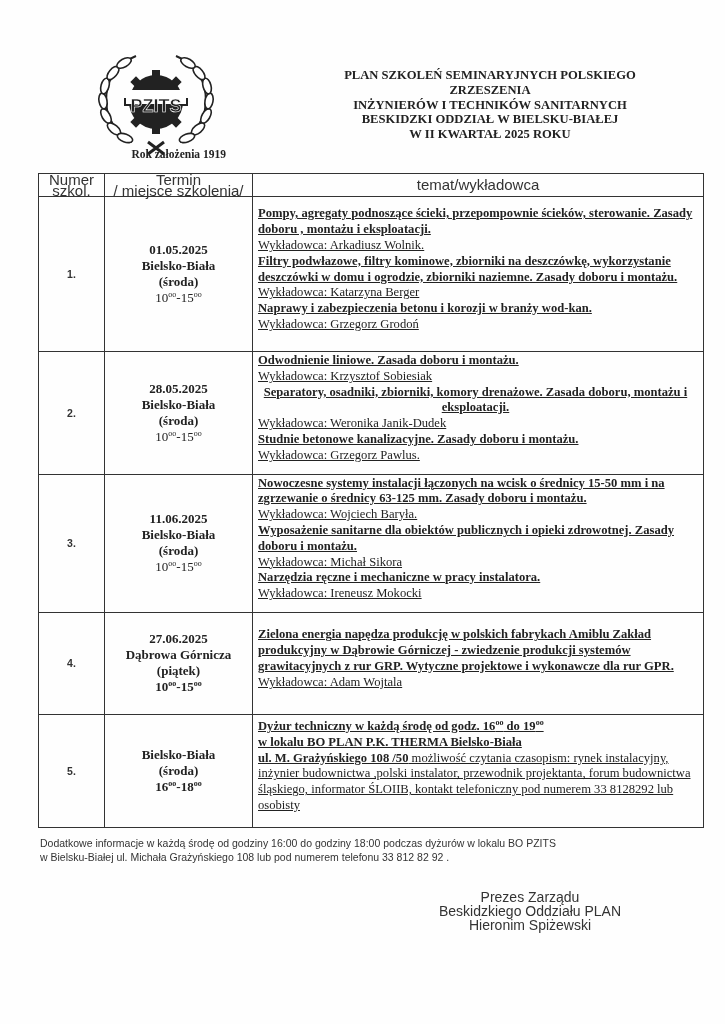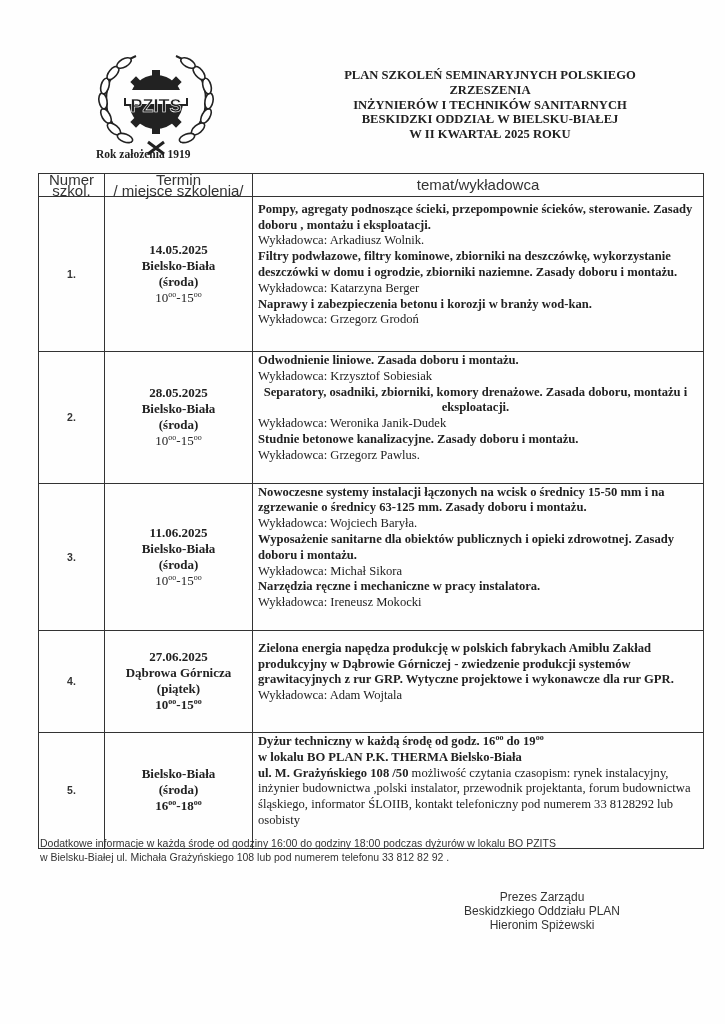--- a/index.html
+++ b/index.html
@@ -1,47 +1,47 @@
 <!DOCTYPE html>
 <html><head>
 <meta charset="utf-8">
 <style>
   * { box-sizing: border-box; margin: 0; padding: 0; }
   html, body { width: 725px; height: 1024px; background: #fefefe; overflow: hidden; }
   body { position: relative; font-family: "Liberation Serif", serif; color: #1a1a1a; }
 
   .logo { position: absolute; left: 92px; top: 46px; width: 128px; height: 112px; }
   .logo svg { display: block; }
-  .founded { position: absolute; left: 96px; top: 148px; width: 130px; text-align: left;
+  .founded { position: absolute; left: 96px; top: 148px; width: 130px; text-align: right;
              font-family: "Liberation Serif", serif; font-weight: bold; font-size: 11.5px; color: #222; }
 
   .title { position: absolute; left: 300px; top: 68px; width: 380px; text-align: center;
            font-family: "Liberation Serif", serif; font-weight: bold; font-size: 12.6px;
            line-height: 14.8px; color: #222; }
   .title div { white-space: nowrap; }
 
   table.plan { position: absolute; left: 38px; top: 173px; width: 666px; border-collapse: collapse; }
   table.plan td, table.plan th { border: 1.4px solid #333; vertical-align: middle; }
   th { font-family: "Liberation Sans", sans-serif; font-weight: normal; font-size: 15px; color: #333;
        line-height: 11px; height: 22px; text-align: center; }
   th.c3 { vertical-align: bottom; padding-bottom: 2px; }
   td.num { width: 66px; text-align: center; font-family: "Liberation Sans", sans-serif; font-size: 10.5px; font-weight: bold; color: #333; }
   td.term { width: 148px; text-align: center; font-family: "Liberation Serif", serif; font-size: 13px; line-height: 16px; color: #222; }
   td.term .b { font-weight: bold; }
   td.term sup { font-size: 8px; vertical-align: 5px; line-height: 0; }
-  td.topic { padding: 1px 0 19px 5px; font-size: 12.6px; line-height: 15.8px; color: #222; vertical-align: top; }
+  td.topic { padding: 1px 0 10px 5px; font-size: 12.6px; line-height: 15.8px; color: #222; vertical-align: top; text-decoration: underline; }
   td.topic .b { font-weight: bold; }
   td.topic .n { font-weight: normal; }
   td.topic sup { font-size: 8px; vertical-align: 5px; line-height: 0; }
   .out { margin-left: -10px; text-align: center; }
 
   .footer { position: absolute; left: 40px; top: 836px; width: 660px; 
             font-family: "Liberation Sans", sans-serif; font-size: 10.5px; line-height: 14px; color: #333; }
-  .sign { position: absolute; left: 444px; top: 890px; width: 196px; text-align: center;
-          font-family: "Liberation Sans", sans-serif; font-size: 12px; line-height: 14.2px; color: #333; }
+  .sign { position: absolute; left: 432px; top: 890px; width: 196px; text-align: center;
+          font-family: "Liberation Sans", sans-serif; font-size: 14px; line-height: 14.2px; color: #333; }
 </style>
 </head>
 <body>
 
 <div class="logo">
   <svg width="128" height="112" viewBox="0 0 128 112">
     <g fill="none" stroke="#222" stroke-width="2">
 
       <path d="M40 96 C18 84, 10 62, 16 40 C20 26, 30 16, 44 10"></path>
       <path d="M88 96 C110 84, 118 62, 112 40 C108 26, 98 16, 84 10"></path>
@@ -94,21 +94,21 @@
   <tbody>
       <tr>
     <th><span>Numer</span><br><span>szkol.</span></th>
     <th><span>Termin</span><br><span>/ miejsce szkolenia/</span></th>
     <th class="c3">temat/wykładowca</th>
   </tr>
 
   <tr style="height:155px">
     <td class="num">1.</td>
     <td class="term">
-      <div class="b">14.05.2025</div>
+      <div class="b">01.05.2025</div>
       <div class="b">Bielsko-Biała</div>
       <div class="b">(środa)</div>
       <div><span>10</span><sup>oo</sup>-<span>15</span><sup>oo</sup></div>
     </td>
     <td class="topic">
       <div class="b">Pompy, agregaty podnoszące ścieki, przepompownie ścieków, sterowanie. Zasady doboru , montażu i eksploatacji.</div>
       <div>Wykładowca: Arkadiusz Wolnik.</div>
       <div class="b">Filtry podwłazowe, filtry kominowe, zbiorniki na deszczówkę, wykorzystanie deszczówki w domu i ogrodzie, zbiorniki naziemne. Zasady doboru i montażu.</div>
       <div>Wykładowca: Katarzyna Berger</div>
       <div class="b">Naprawy i zabezpieczenia betonu i korozji  w branży wod-kan.</div>

